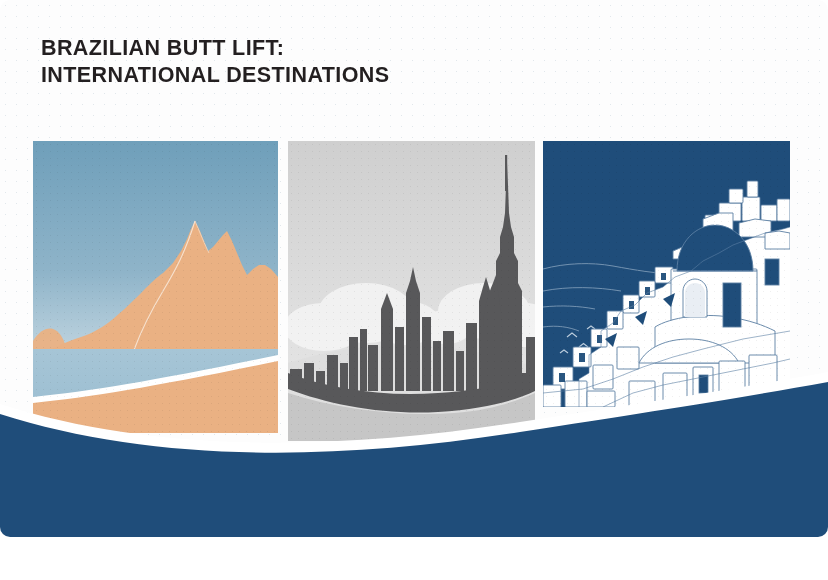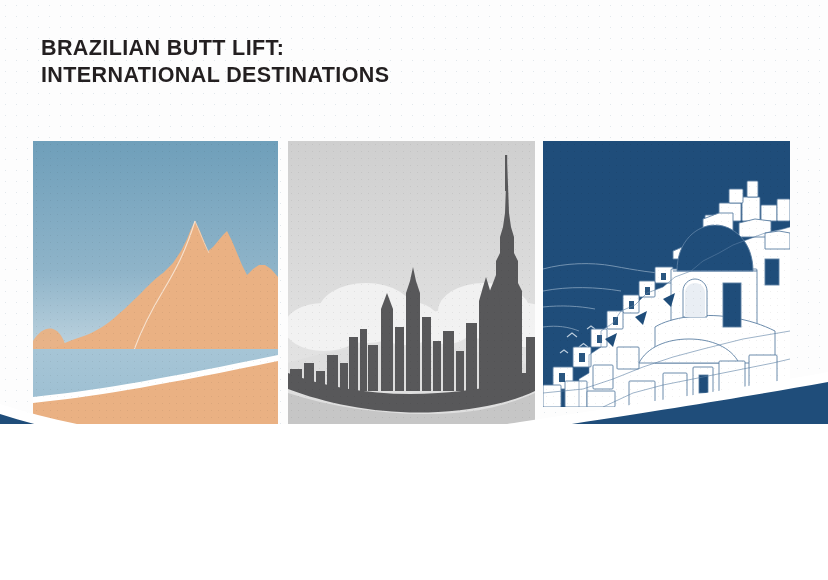--- a/index.html
+++ b/index.html
@@ -3,22 +3,23 @@
 <meta charset="utf-8">
 <title>Brazilian Butt Lift: International Destinations</title>
 <style>
   html,body{margin:0;padding:0;}
   body{
     width:828px;height:580px;overflow:hidden;position:relative;
     background:#ffffff;
     font-family:"Liberation Sans", sans-serif;
   }
   #slide{
-    position:absolute;inset:0;width:828px;height:424px;overflow:hidden;
+    position:absolute;inset:0;width:828px;height:537px;overflow:hidden;
     background:#fdfdfd;
+    border-radius:10px;
   }
   
   #dots{
     position:absolute;inset:0;
     background-image:radial-gradient(#9fb2c2 0.7px, transparent 0.8px);
     background-size:11px 11px;
     opacity:.30;
     pointer-events:none;
   }
   

